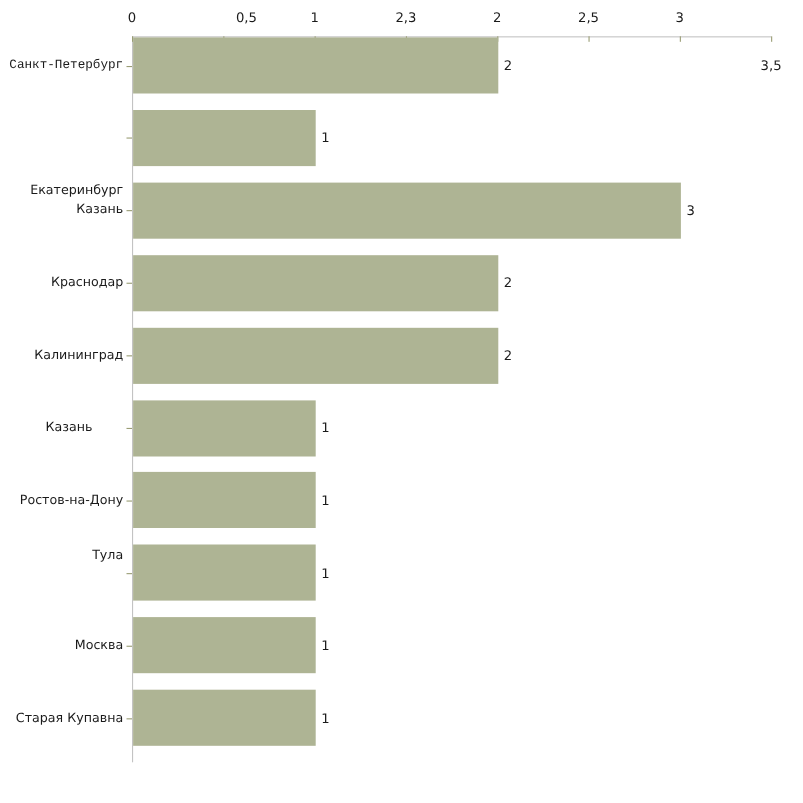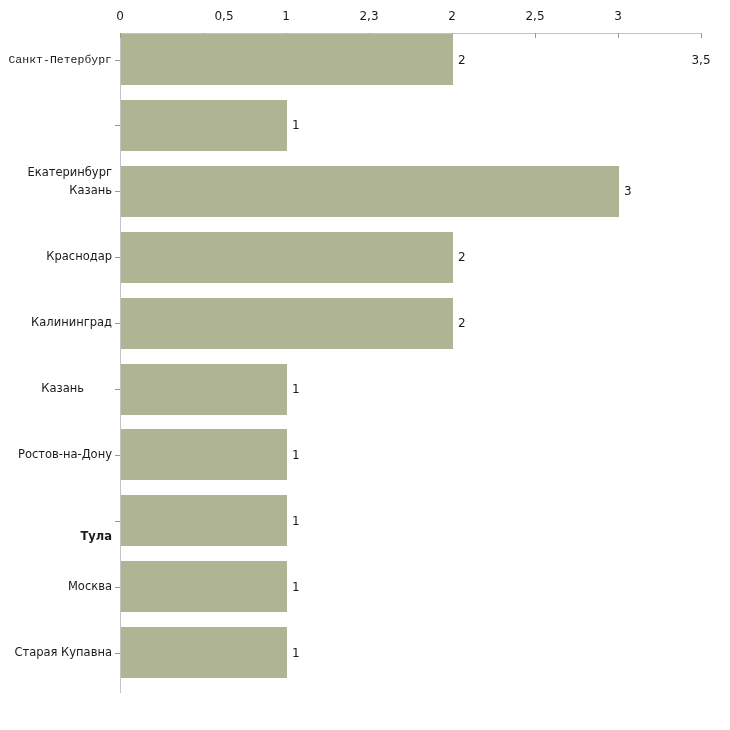--- a/index.html
+++ b/index.html
@@ -125,21 +125,21 @@
       <div class="y-tick-label" style="top: 184.3px; right: 618px;">Казань</div>
       <div class="y-tick" style="top: 257px;"></div>
       <div class="y-tick-label" style="top: 250.2px; right: 618px;">Краснодар</div>
       <div class="y-tick" style="top: 323px;"></div>
       <div class="y-tick-label" style="top: 316.1px; right: 618px;">Калининград</div>
       <div class="y-tick" style="top: 389px;"></div>
       <div class="y-tick-label" style="top: 382px; right: 646px;">Казань</div>
       <div class="y-tick" style="top: 455px;"></div>
       <div class="y-tick-label" style="top: 447.9px; right: 618px;">Ростов-на-Дону</div>
       <div class="y-tick" style="top: 521px;"></div>
-      <div class="y-tick-label" style="top: 530px; right: 618px; font-weight: bold;">Тула</div>
+      <div class="y-tick-label" style="top: 498px; right: 618px;">Тула</div>
       <div class="y-tick" style="top: 587px;"></div>
       <div class="y-tick-label" style="top: 579.7px; right: 618px;">Москва</div>
       <div class="y-tick" style="top: 653px;"></div>
       <div class="y-tick-label" style="top: 645.6px; right: 618px;">Старая Купавна</div>
     </div>
 
   <div id="bars">
       <div class="bar" style="top: 34px; height: 51px; width: 332px; background: rgb(174, 180, 148);"></div>
       <div class="bar-value" style="left: 458px; top: 52.5px;">2</div>
       <div class="bar" style="top: 100px; height: 51px; width: 166px; background: rgb(174, 180, 148);"></div>

